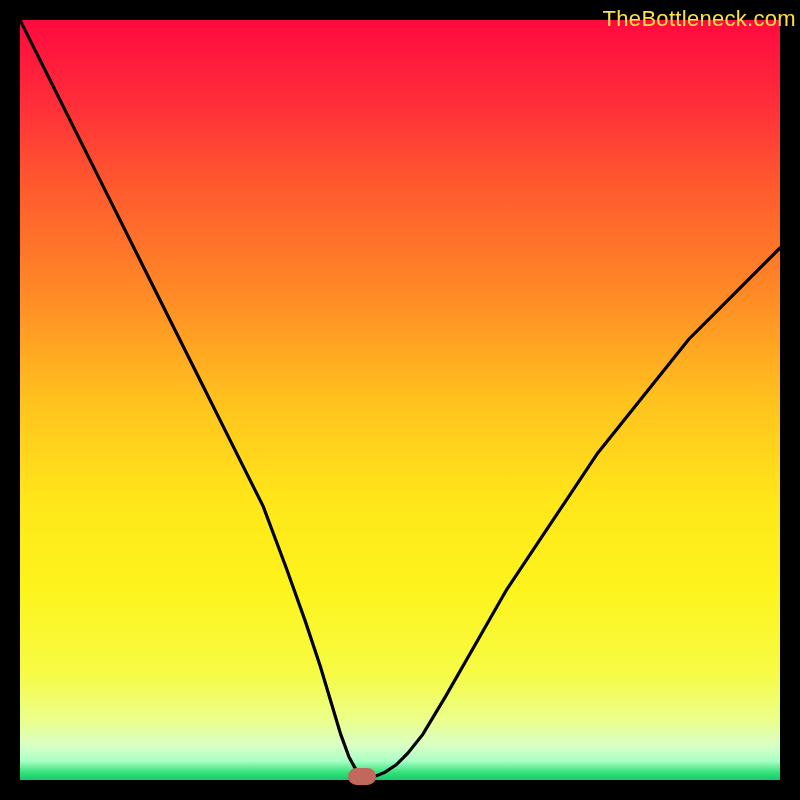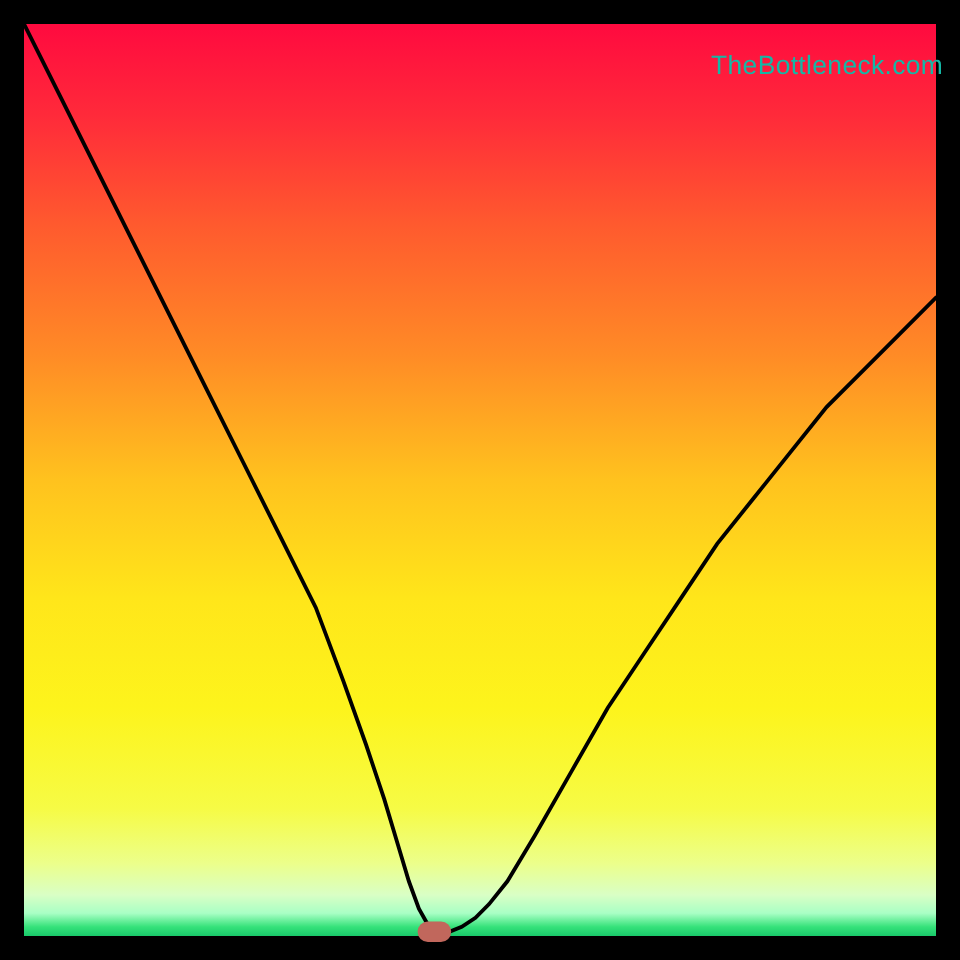--- a/index.html
+++ b/index.html
@@ -13,27 +13,26 @@
   }
   .frame {
     position: relative;
     width: 800px;
     height: 800px;
     background: #000;
   }
   .watermark {
     position: absolute;
     top: 6px;
-    right: 14px;
-    color: #14b8a6;
+    right: 4px;
+    color: #fde047;
     font-size: 22px;
     font-weight: 500;
     letter-spacing: 0.3px;
     z-index: 20;
-    margin-top: 36px;
   }
   .plot {
     position: absolute;
     left: 20px;
     top: 20px;
     width: 760px;
     height: 760px;
     background: #000;
   }
   .plot svg {

